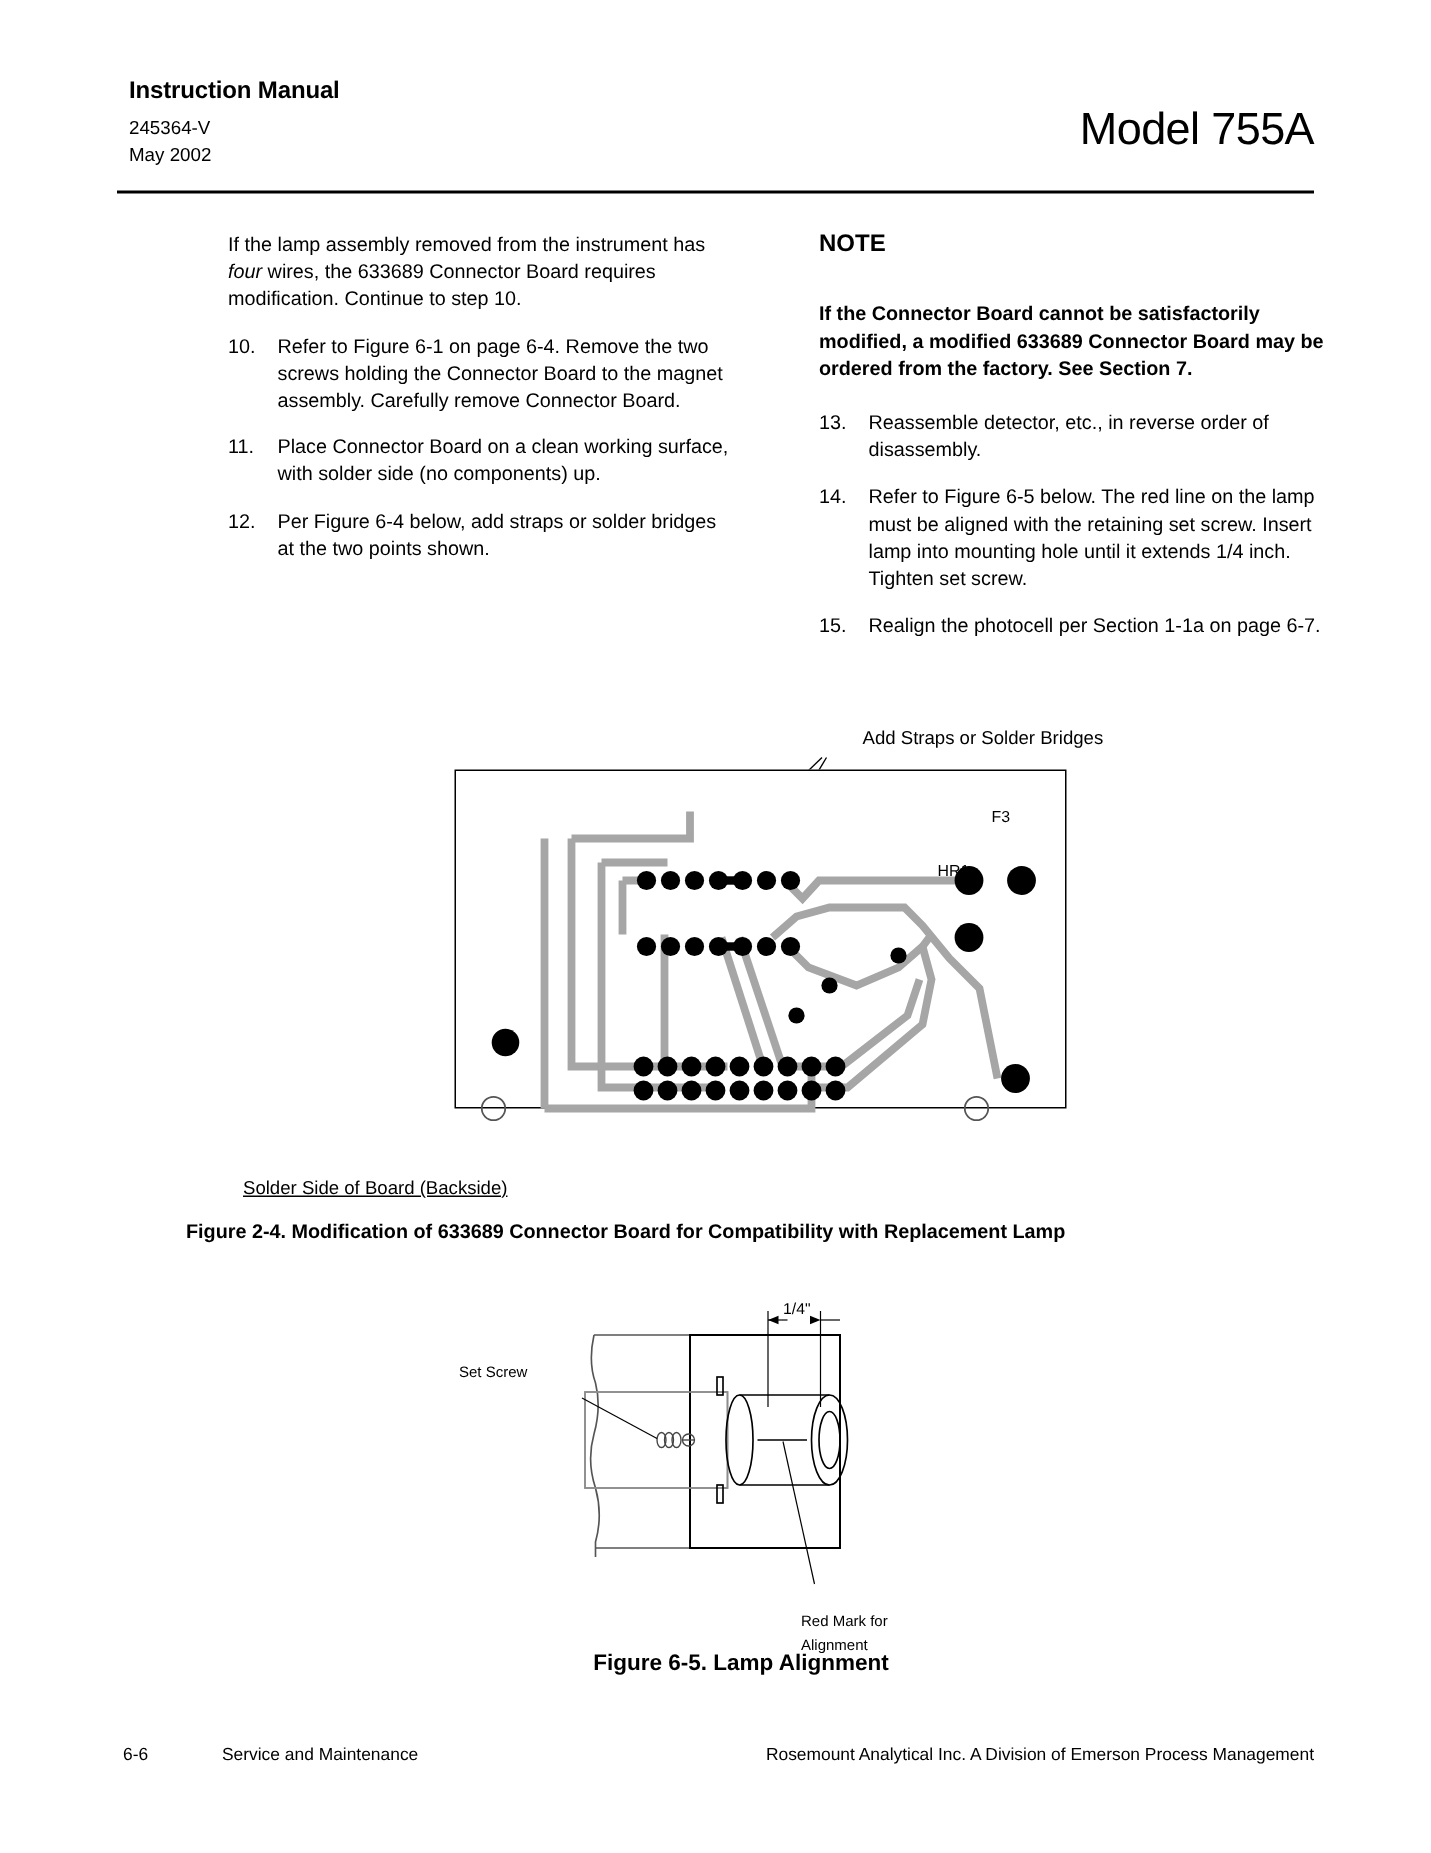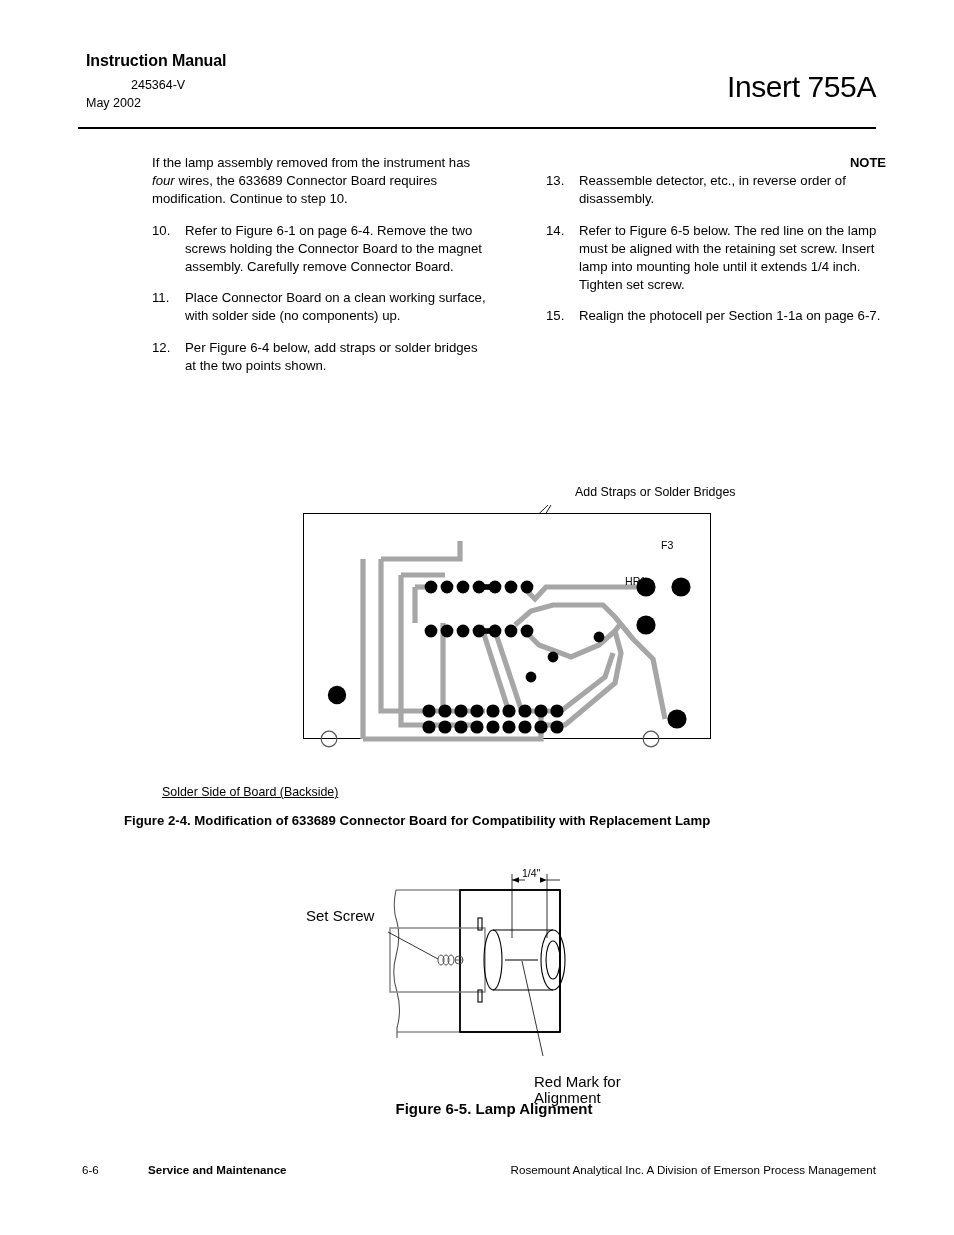--- a/index.html
+++ b/index.html
@@ -30,21 +30,20 @@
     top: 0px;
     font-size: 16px;
     font-weight: bold;
     letter-spacing: -0.1px;
   }
   #header .doc-number {
     position: absolute;
     left: 8px;
     top: 26px;
     font-size: 12.5px;
-    margin-left: 45px;
   }
   #header .doc-date {
     position: absolute;
     left: 8px;
     top: 44px;
     font-size: 12.5px;
   }
   #header .model {
     position: absolute;
     right: 0px;
@@ -83,24 +82,24 @@
     position: absolute;
     left: 0;
     top: 0;
     width: 28px;
     text-align: left;
   }
   .para.plain { padding-left: 0; }
   em.it { font-style: italic; }
 
   .note-head {
-    text-align: right;
+    text-align: left;
     font-weight: bold;
-    font-size: 13px;
-    margin-bottom: 0;
+    font-size: 16px;
+    margin-bottom: 28px;
   }
   .note-body {
     font-weight: bold;
     font-size: 13.2px;
     line-height: 18.6px;
     margin-bottom: 17px;
   }
 
   
   #fig64-callout {
@@ -165,21 +164,21 @@
   
   #fig65-wrap {
     position: absolute;
     left: 300px;
     top: 860px;
     width: 360px;
     height: 230px;
   }
   .fig65-label {
     position: absolute;
-    font-size: 15px;
+    font-size: 10px;
     line-height: 15.5px;
     white-space: nowrap;
   }
   #label-setscrew { left: 6px; top: 48px; }
   #label-redmark  { left: 234px; top: 200px; margin-top: 14px; }
   #label-quarter  { left: 222px; top: 6px; font-size: 10.5px; }
 
   #fig65-caption {
     position: absolute;
     left: 17px;
@@ -193,31 +192,31 @@
   
   #footer {
     position: absolute;
     left: 78px;
     top: 1163px;
     width: 798px;
     height: 16px;
     font-size: 11.6px;
   }
   #footer .page-num     { position: absolute; left: 4px;   top: 0; }
-  #footer .section-name { position: absolute; left: 70px;  top: 0; font-weight: bold; }
+  #footer .section-name { position: absolute; left: 70px;  top: 0; }
   #footer .company      { position: absolute; right: 0px;  top: 0; white-space: nowrap; }
 </style>
 </head>
 <body>
 
 <div id="header">
   <div class="manual-title">Instruction Manual</div>
   <div class="doc-number">245364-V</div>
   <div class="doc-date">May 2002</div>
-  <div class="model">Insert 755A</div>
+  <div class="model">Model 755A</div>
 </div>
 <div id="header-rule"></div>
 
 <div id="col-left" class="col">
 
   <div class="para plain"><span>If the lamp assembly removed from the instrument has </span><em class="it">four</em><span> wires, the 633689 Connector Board requires modification. Continue to step 10.</span></div>
 
   <div class="para numbered">
     <span class="num">10.</span>
     <span>Refer to Figure 6-1 on page 6-4.  Remove the two screws holding the Connector Board to the magnet assembly.  Carefully remove Connector Board.</span>
@@ -231,20 +230,21 @@
   <div class="para numbered">
     <span class="num">12.</span>
     <span>Per Figure 6-4 below, add straps or solder bridges at the two points shown.</span>
   </div>
 
 </div>
 
 <div id="col-right" class="col">
 
   <div class="note-head">NOTE</div>
+  <div class="note-body">If the Connector Board cannot be satisfactorily modified, a modified 633689 Connector Board may be ordered from the factory.  See Section 7.</div>
 
   <div class="para numbered">
     <span class="num">13.</span>
     <span>Reassemble detector, etc., in reverse order of disassembly.</span>
   </div>
 
   <div class="para numbered">
     <span class="num">14.</span>
     <span>Refer to Figure 6-5 below.  The red line on the lamp must be aligned with the retaining set screw.  Insert lamp into mounting hole until it extends 1/4 inch.  Tighten set screw.</span>
   </div>

